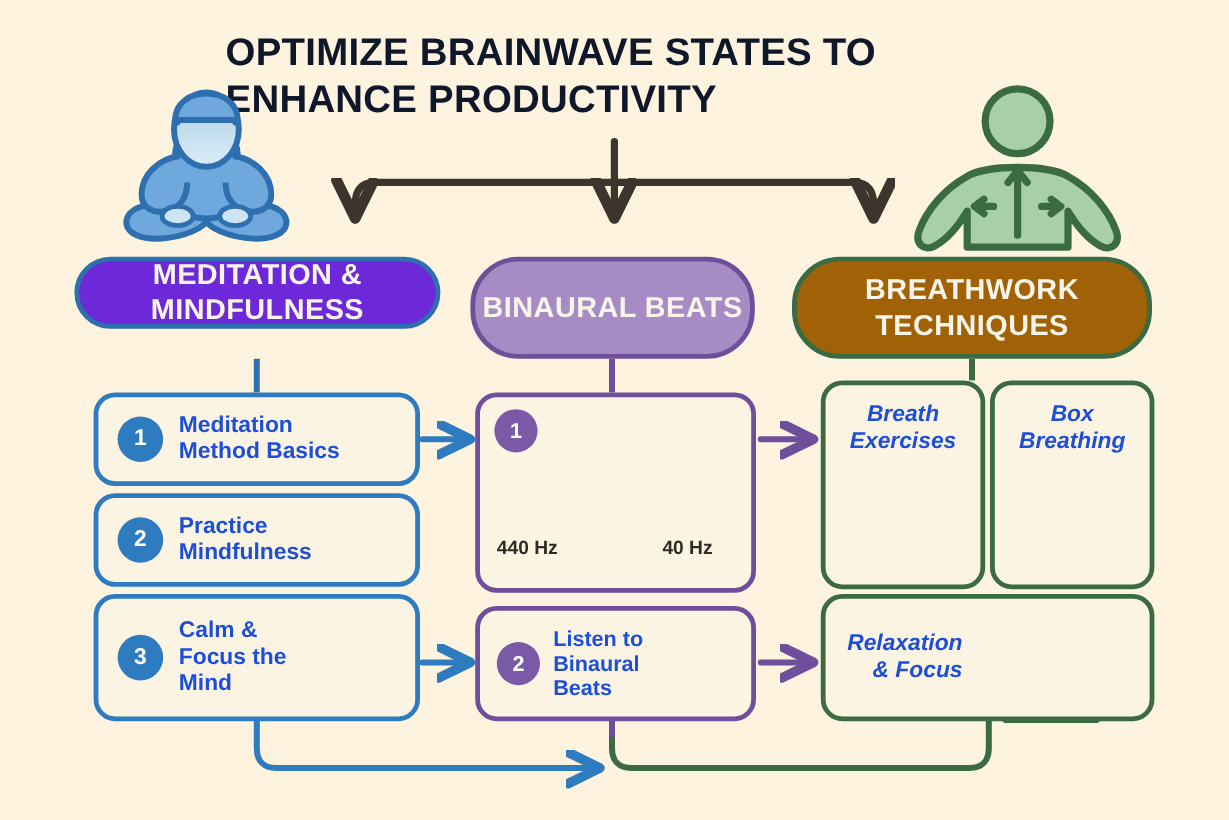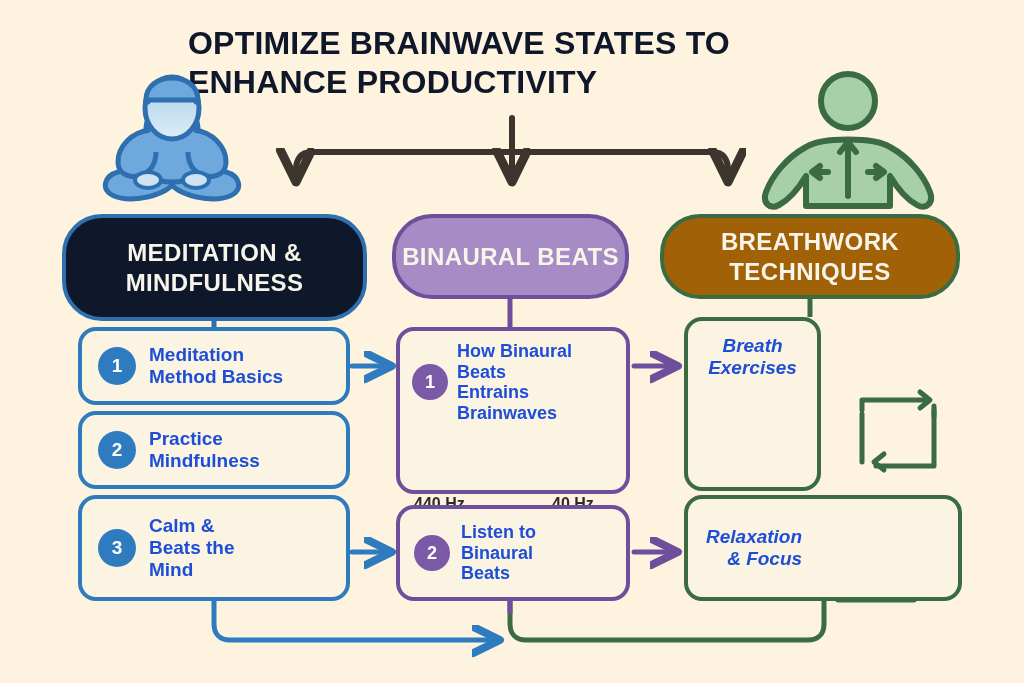--- a/index.html
+++ b/index.html
@@ -28,22 +28,22 @@
   .pill{
     position:absolute;
     border-radius:40px;
     display:flex;align-items:center;justify-content:center;
     text-align:center;
     font-weight:bold;
     color:#F7F4E9;
     line-height:1.22;
     box-sizing:border-box;
   }
-  #pill-med{left:62px;top:214px;width:305px;height:107px;
-    background:#0f172a;border:4px solid #2E6FAF;font-size:24px;letter-spacing:.4px;}
+  #pill-med{left:62px;top:214px;width:305px;height:60px;
+    background:#6d28d9;border:4px solid #2E6FAF;font-size:24px;letter-spacing:.4px;}
   #pill-bb{left:392px;top:214px;width:237px;height:85px;
     background:#A68BC4;border:4px solid #6F4F9B;font-size:24px;letter-spacing:.4px;}
   #pill-bw{left:660px;top:214px;width:300px;height:85px;
     background:#a16207;border:4px solid #3A6B42;font-size:24px;letter-spacing:.4px;}
 
   
   .card{
     position:absolute;
     background:#FCF4E3;
     box-sizing:border-box;
@@ -292,32 +292,28 @@
     <div class="ctext">
       <div>Practice</div>
       <div>Mindfulness</div>
     </div>
   </div>
 
   <div class="card blue" id="c-m3">
     <div class="num">3</div>
     <div class="ctext">
       <div>Calm &amp;</div>
-      <div>Beats the</div>
+      <div>Focus the</div>
       <div>Mind</div>
     </div>
   </div>
 
   <div class="card purple" id="c-b1">
     <div id="b1-head">
       <div class="num">1</div>
-      <div class="ctext">
-        <div>How Binaural Beats</div>
-        <div>Entrains Brainwaves</div>
-      </div>
     </div>
     <div id="b1-hz">
       <span class="hz" id="hz-440">440 Hz</span>
       <span class="hz" id="hz-480">480 Hz</span>
       <span class="hz" id="hz-40a">40 Hz</span>
       <span class="hz" id="hz-40b">40 Hz</span>
     </div>
   </div>
 
   <div class="card purple" id="c-b2">
@@ -329,20 +325,26 @@
     </div>
   </div>
 
   <div class="card green" id="c-g1">
     <div class="ctext">
       <div>Breath</div>
       <div>Exercises</div>
     </div>
   </div>
 
+  <div class="card green" id="c-g2">
+    <div class="ctext">
+      <div>Box</div>
+      <div>Breathing</div>
+    </div>
+  </div>
 
   <div class="card green" id="c-g3">
     <div class="ctext">
       <div>Relaxation</div>
       <div>&amp; Focus</div>
     </div>
   </div>
 
 </div>
 

